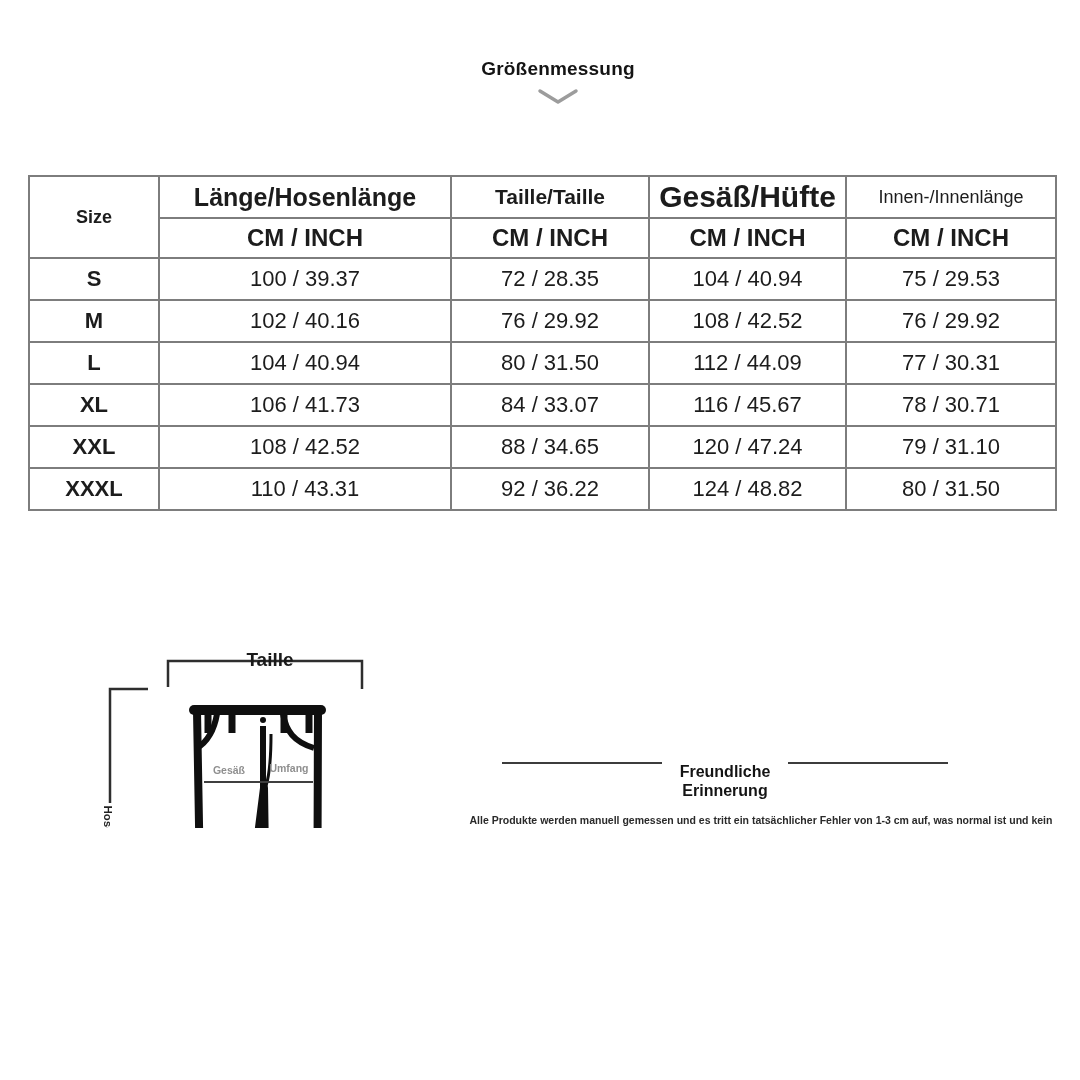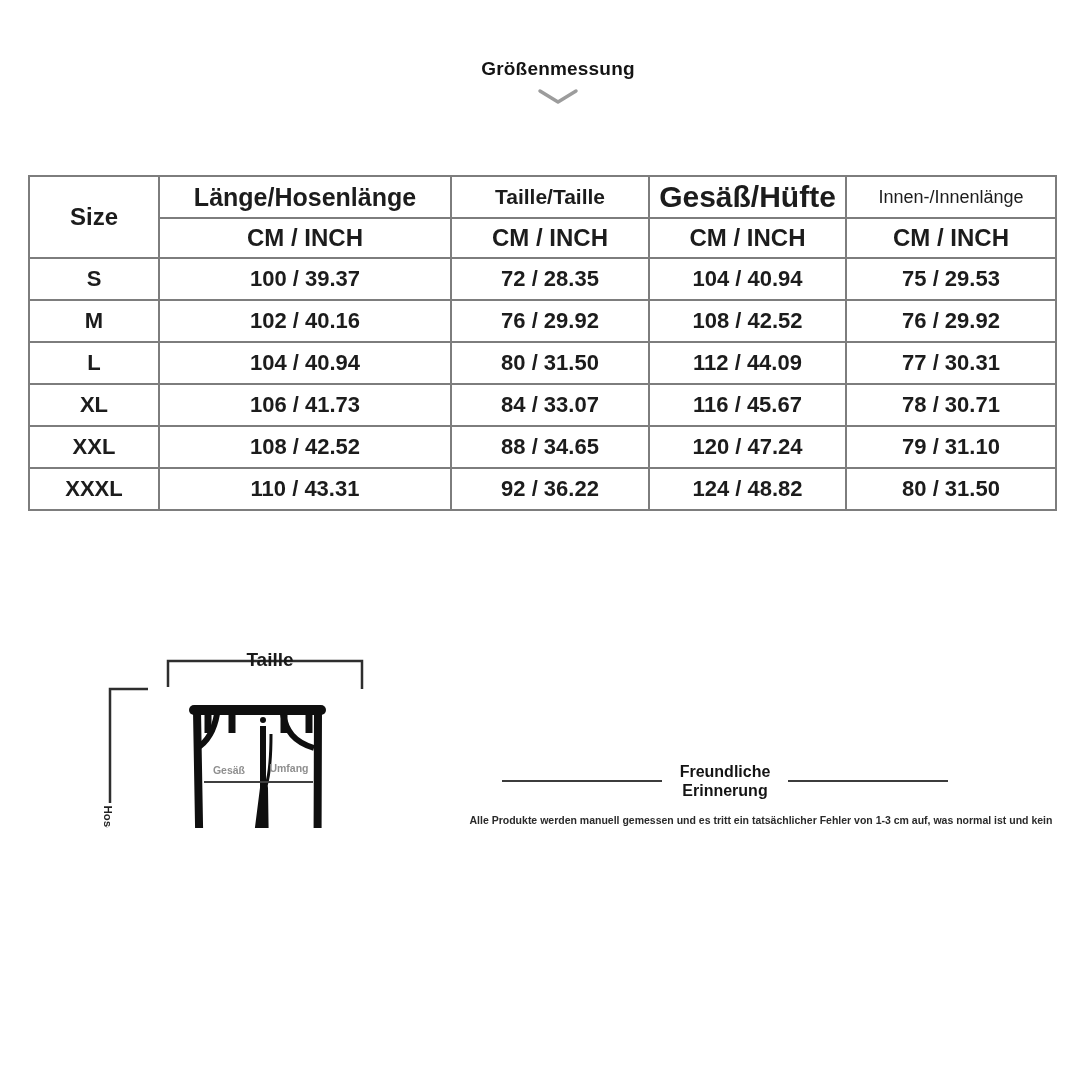--- a/index.html
+++ b/index.html
@@ -12,35 +12,35 @@
   .hdr-chevron{position:absolute;top:88px;left:calc(50% + 18px);transform:translateX(-50%);}
 
   
   table.size-table{position:absolute;left:28px;top:175px;width:1027px;
     border-collapse:collapse;table-layout:fixed;}
   .size-table td{border:2px solid #7d7d7d;text-align:center;vertical-align:middle;
     padding:0;color:#1c1c1c;background:#ffffff;overflow:hidden;white-space:nowrap;}
   .size-table .r-head1 td{height:40px;}
   .size-table .r-head2 td{height:38px;}
   .size-table .r-data td{height:40px;}
-  .cell-size-head{font-size:24px;font-weight:700;border-radius:32px;}
+  .cell-size-head{font-size:18px;font-weight:700;border-radius:32px;}
   .h-laenge{font-size:25px;font-weight:700;}
   .h-taille{font-size:21px;font-weight:700;border-radius:16px;}
   .h-huefte{font-size:30px;font-weight:700;}
   .h-innen{font-size:18px;font-weight:400;margin-top:38px;}
   .cell-unit{font-size:24px;font-weight:700;border-radius:17px;}
   .cell-sizename{font-size:22px;font-weight:700;}
-  .cell-val{font-size:22px;font-weight:700;}
+  .cell-val{font-size:22px;font-weight:400;}
 
   
   .diagram{position:absolute;left:80px;top:630px;width:320px;height:400px;}
 
   
   .reminder-head{position:absolute;left:505px;top:762px;width:440px;
-    display:flex;align-items:center;justify-content:center;}
+    display:flex;justify-content:center;}
   .reminder-head .rule{height:0;border-top:2px solid #3c3c3c;width:160px;flex:0 0 auto;}
   .reminder-title{flex:0 0 auto;margin:0 18px;text-align:center;font-size:16px;
     font-weight:700;line-height:19px;color:#141414;}
   .reminder-note{position:absolute;left:455px;top:814px;width:612px;text-align:center;
     font-size:10.5px;font-weight:600;color:#2a2a2a;}
   .reminder-advice{position:absolute;left:450px;top:835px;width:620px;text-align:center;
     font-size:13.5px;font-weight:700;line-height:17px;color:#1f1f1f;}
 </style>
 </head>
 <body>

